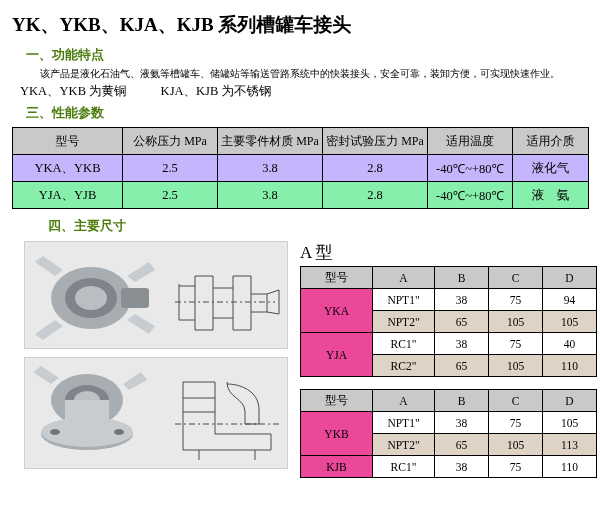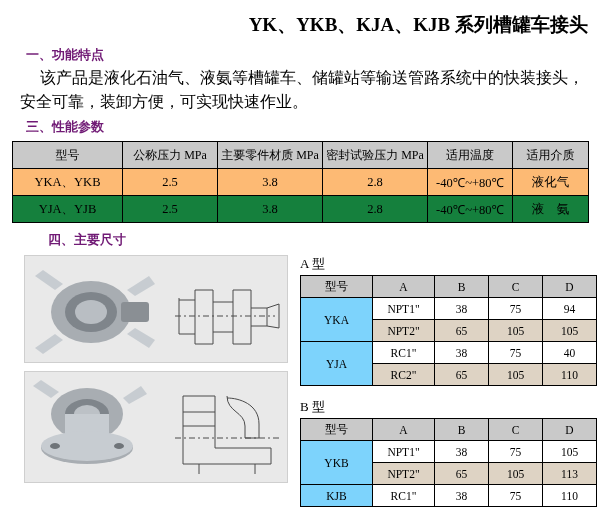--- a/index.html
+++ b/index.html
@@ -16,37 +16,37 @@
     position: relative;
   }
   .page {
     position: relative;
     width: 600px;
     height: 516px;
     box-sizing: border-box;
     padding: 0 12px;
   }
   .title {
-    text-align: right;
+    text-align: left;
     font-size: 19px;
     font-weight: bold;
     letter-spacing: 0px;
     margin-top: 12px;
     margin-bottom: 8px;
     font-family: "Liberation Serif", serif;
   }
   .section-head {
-    color: #701a75;
+    color: #4d7c0f;
     font-weight: bold;
     font-size: 13px;
     margin: 4px 0 2px 14px;
     font-family: "Liberation Serif", serif;
   }
   .para {
-    font-size: 16px;
+    font-size: 10px;
     line-height: 1.5;
     margin: 0 4px 0 8px;
     text-indent: 0;
   }
   .para .indent {
     display: inline-block;
     width: 20px;
   }
   .materials {
     font-size: 12.5px;
@@ -71,25 +71,25 @@
     height: 26px;
     padding: 0 2px;
     font-family: "Liberation Serif", serif;
   }
   table.spec thead th {
     background: #c9c9c9;
     font-weight: normal;
     font-size: 12px;
   }
   table.spec tbody td {
-    background: #fdba74;
+    background: #c4b5fd;
     font-size: 12.5px;
   }
   table.spec tbody tr.alt td {
-    background: #15803d;
+    background: #86efac;
   }
 
   
   .dims-wrap {
     margin-top: 6px;
     position: relative;
   }
   .images-col {
     position: absolute;
     left: 12px;
@@ -107,42 +107,42 @@
   }
   .img-box.second { height: 110px; }
 
   .tables-col {
     position: absolute;
     left: 288px;
     top: 0;
     width: 296px;
   }
   .type-label {
-    font-size: 13px;
+    font-size: 17px;
     margin-bottom: 2px;
   }
   table.dim {
     border-collapse: collapse;
     width: 296px;
     font-size: 11.5px;
     table-layout: fixed;
   }
   table.dim th, table.dim td {
     border: 1px solid #000;
     text-align: center;
     height: 21px;
     padding: 0;
     font-family: "Liberation Serif", serif;
   }
   table.dim thead th {
     background: #c9c9c9;
     font-weight: normal;
   }
   table.dim td.model {
-    background: #7dd3fc;
+    background: #ec4899;
   }
   table.dim td.shaded {
     background: #ded3c4;
   }
   table.dim td.plain {
     background: #ffffff;
   }
   .spacer-b { height: 12px; }
 
   
@@ -154,20 +154,23 @@
 </head>
 <body>
 
 <div class="page">
 
   <div class="title">YK、YKB、KJA、KJB 系列槽罐车接头</div>
 
   <div class="section-head">一、功能特点</div>
   <div class="para"><span class="indent"></span><span>该产品是液化石油气、液氨等槽罐车、储罐站等输送管路系统中的快装接头，安全可靠，装卸方便，可实现快速作业。</span></div>
 
+  <div class="materials">
+    <span>YKA、YKB 为黄铜</span><span class="gap"></span><span>KJA、KJB 为不锈钢</span>
+  </div>
 
   <div class="section-head">三、性能参数</div>
 
   <table class="spec">
     <colgroup>
       <col style="width:110px">
         <col style="width:95px">
         <col style="width:105px">
         <col style="width:105px">
         <col style="width:85px">
@@ -310,21 +313,20 @@
             <td class="shaded">RC2"</td>
             <td class="shaded">65</td>
             <td class="shaded">105</td>
             <td class="shaded">110</td>
           </tr>
         </tbody>
       </table>
 
       <div class="spacer-b"></div>
 
-      <div class="type-label">B 型</div>
       <table class="dim">
         <colgroup>
             <col style="width:72px">
             <col style="width:62px">
             <col style="width:54px">
             <col style="width:54px">
             <col style="width:54px">
           </colgroup>
         <thead>
           <tr>

